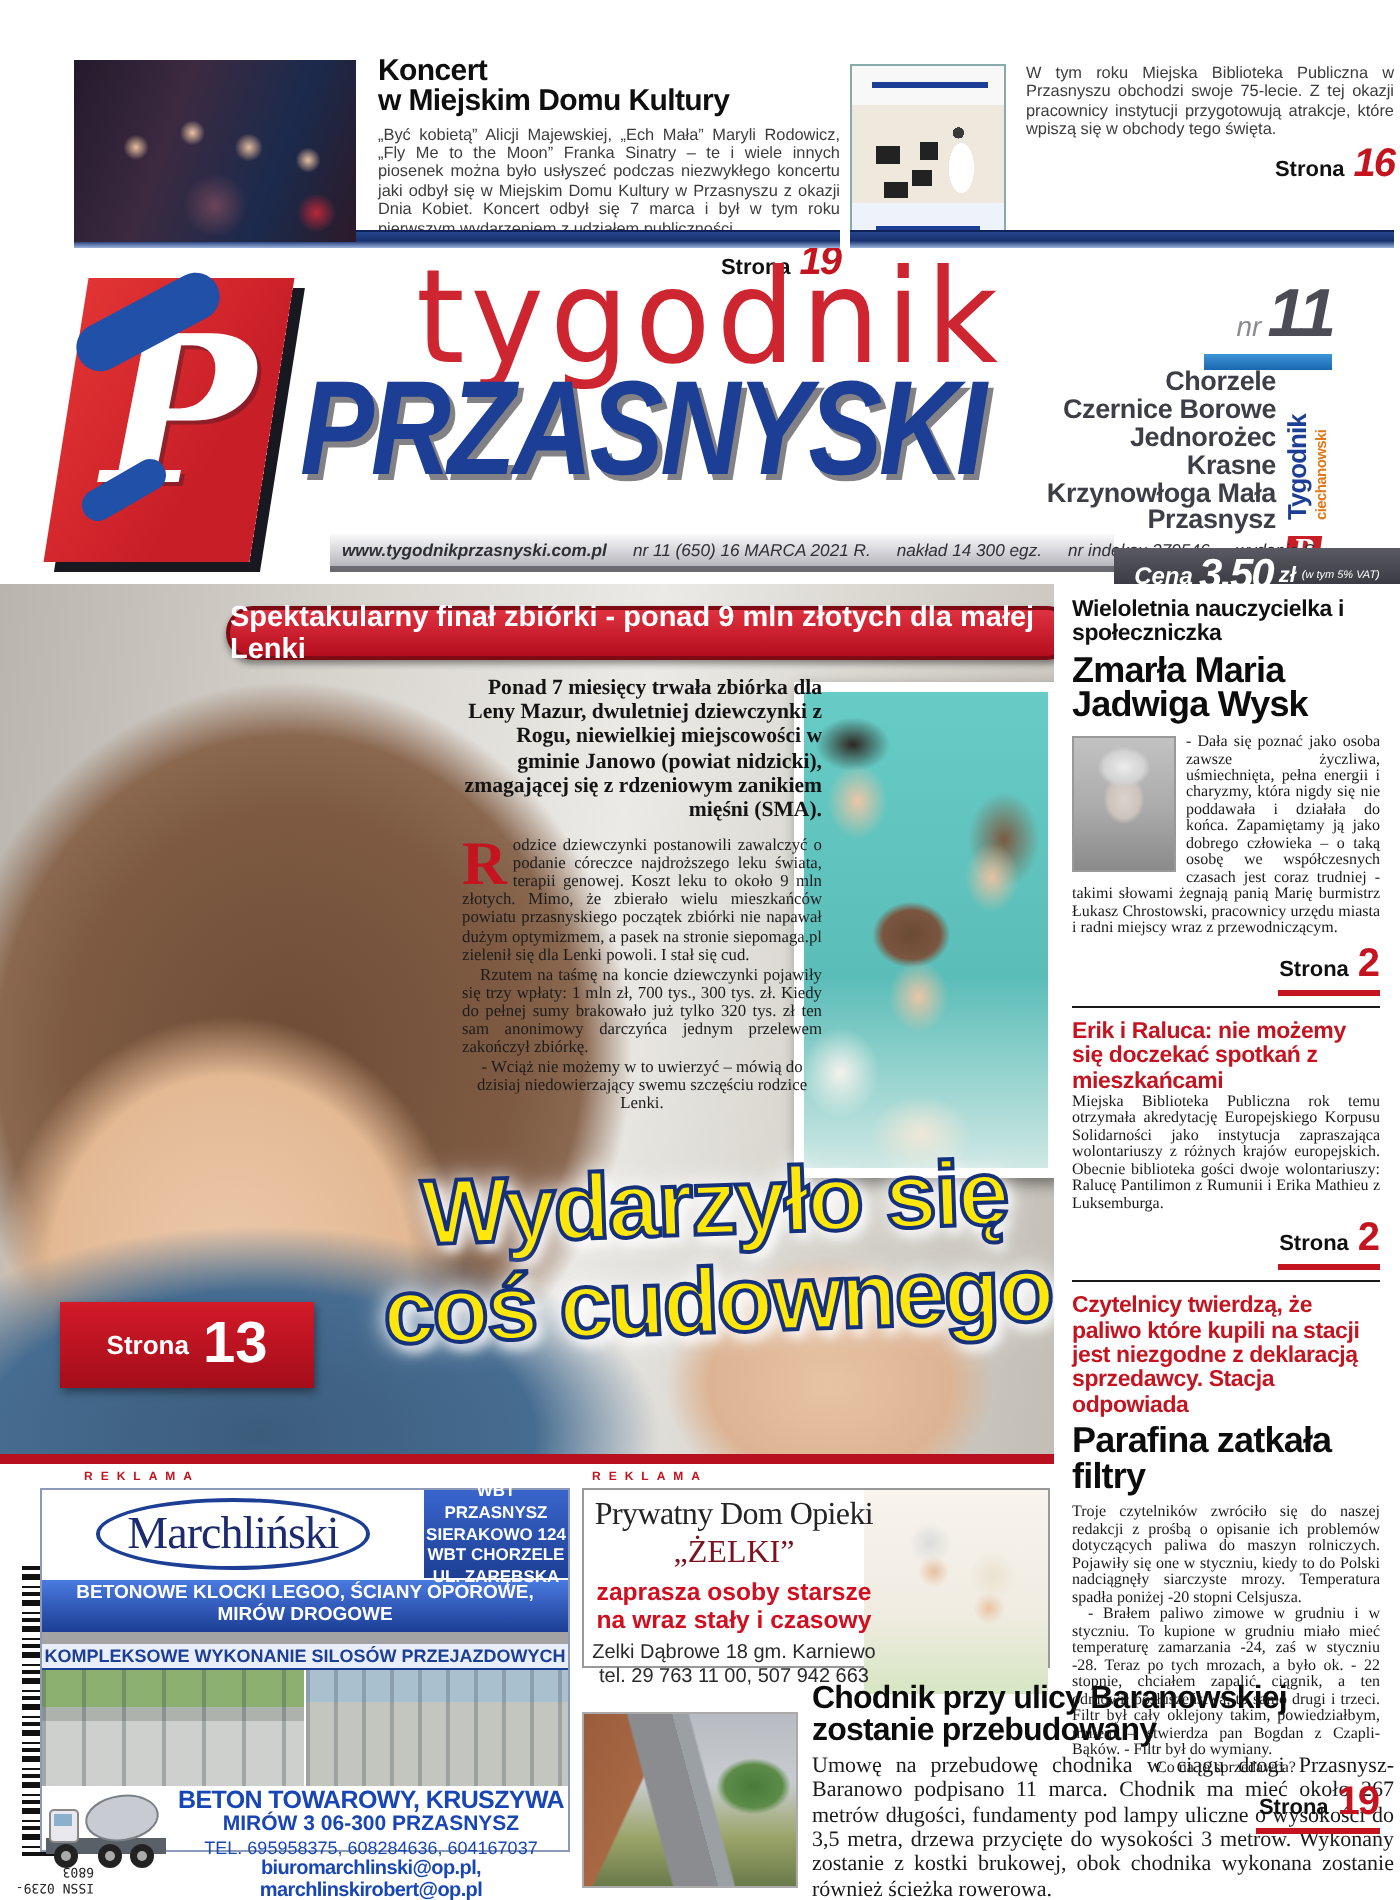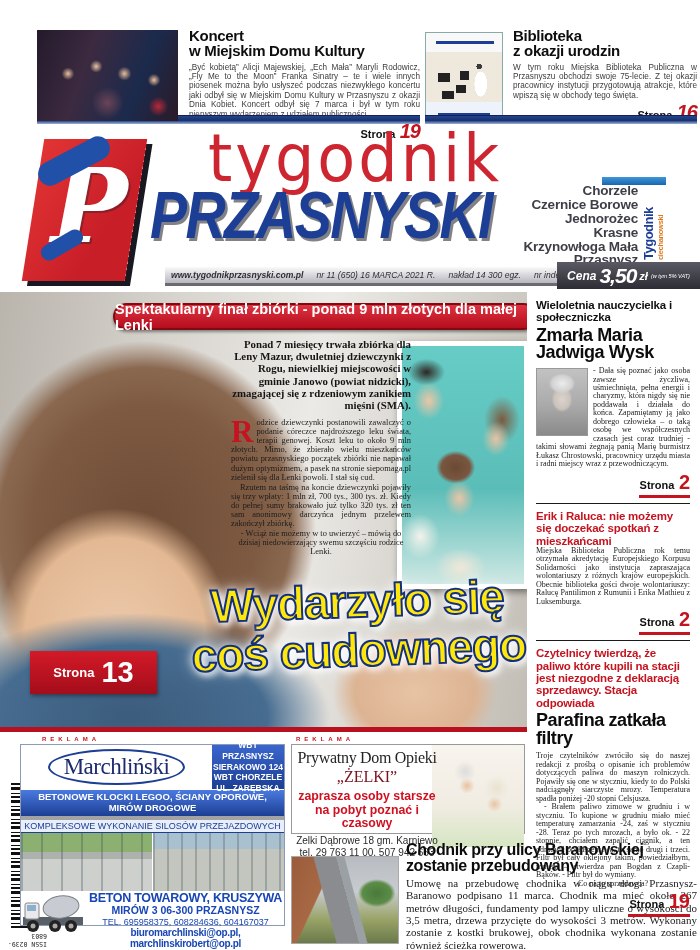--- a/index.html
+++ b/index.html
@@ -63,21 +63,21 @@
   .vert-logo { position:absolute; right:31px; top:182px; height:82px; width:28px; }
   .vert-logo .vt { writing-mode:vertical-rl; transform:rotate(180deg); display:inline-block; height:78px; }
   .vt-main { font-size:13px; font-weight:bold; color:#1c3e94; letter-spacing:-0.5px; }
   .vt-sub { font-size:7.5px; font-weight:bold; color:#e07818; letter-spacing:-0.3px; }
   .vert-logo .mini-p { position:absolute; left:2px; bottom:-20px; width:17px; height:16px; background:#c81e28; transform:skewX(-8deg);
       color:#fff; font-family:"DejaVu Serif", serif; font-weight:bold; font-size:13px; line-height:15px; text-align:center; }
   .info-strip { position:absolute; left:165px; top:267px; width:392px; height:19px;
       background:linear-gradient(#fafafa,#b6b6be); border-bottom:3px solid #6a6a72;
       display:flex; align-items:center; gap:13px; padding:0 6px; font-style:italic; font-size:8.6px; color:#2e2e36; white-space:nowrap; }
   .info-strip .url { font-weight:bold; }
-  .cena-box { position:absolute; left:557px; top:262px; width:143px; height:27px;
+  .cena-box { position:absolute; left:557px; top:274px; width:143px; height:27px;
       background:linear-gradient(#5a5a64,#2c2c34); color:#fff; font-style:italic;
       display:flex; align-items:center; justify-content:center; gap:3px; }
   .cena-box .c1 { font-size:12px; font-weight:bold; }
   .cena-box .c2 { font-size:21px; font-weight:bold; letter-spacing:-1px; }
   .cena-box .c3 { font-size:11px; font-weight:bold; }
   .cena-box .c4 { font-size:5.5px; }
 
   
   .main-photo { position:absolute; left:0; top:292px; width:527px; height:440px;
       background:
@@ -160,22 +160,22 @@
 
   .march { position:absolute; left:20px; top:744px; width:265px; height:182px; border:1px solid #8a9ab8; background:#fff; }
   .march-head { display:flex; height:44px; }
   .march-oval { flex:1; display:flex; align-items:center; justify-content:center; }
   .march-oval span { display:inline-block; border:2px solid #1c3e94; border-radius:50%; padding:3px 14px;
       font-family:"Liberation Serif", serif; font-size:23px; color:#1c2a6e; letter-spacing:-0.5px; }
   .march-loc { width:72px; background:linear-gradient(#3a66cc,#1c3e94); color:#fff; font-size:8.5px; font-weight:bold;
       text-align:center; display:flex; flex-direction:column; justify-content:center; line-height:1.25; }
   .march-bar1 { background:linear-gradient(#4a7ae0,#1c3e94); color:#fff; font-weight:bold; font-size:9.5px;
       text-align:center; line-height:1.15; padding:2px 0; border-top:1px solid #fff; }
-  .march-bar2 { background:#e8eefb; color:#1c3e94; font-weight:normal; font-size:9px; text-align:center; padding:1px 0;
-      border-top:4px solid #a3a3a3; border-bottom:1px solid #1c3e94; }
+  .march-bar2 { background:#e8eefb; color:#1c3e94; font-weight:bold; font-size:9px; text-align:center; padding:1px 0;
+      border-top:6px solid #a3a3a3; border-bottom:1px solid #1c3e94; }
   .march-photos { display:flex; height:58px; }
   .march-ph { flex:1; }
   .mph1 { background:repeating-linear-gradient(90deg, rgba(60,70,80,.30) 0 2px, rgba(0,0,0,0) 2px 20px),
       linear-gradient(#8cb070 0 32%, #aeb2ac 32% 44%, #cdd0cd 44% 100%); }
   .mph2 { background:repeating-linear-gradient(90deg, rgba(60,70,80,.28) 0 2px, rgba(0,0,0,0) 2px 14px),
       linear-gradient(#a9c1cf 0 28%, #c2c6be 28% 100%); border-left:1px solid #fff; }
   .march-bottom { display:flex; align-items:flex-start; }
   .truck { width:66px; height:44px; flex:0 0 66px; }
   .march-txt { flex:1; text-align:center; color:#1846b4; line-height:1.12; }
   .mt1 { font-size:12.5px; font-weight:bold; letter-spacing:-0.3px; }
@@ -222,38 +222,40 @@
         <span class="lbl">Strona</span>
         <span class="num">19</span>
       </div>
     </div>
     <div class="bluebar"></div>
   </div>
 
   <div class="teaser teaser-right">
     <div class="library-poster"></div>
     <div class="teaser-content">
-      <h2><span>Biblioteka</span><br><span>z okazji urodzin</span></h2>
       <p>W tym roku Miejska Biblioteka Publiczna w Przasnyszu obchodzi swoje 75-lecie. Z tej okazji pracownicy instytucji przygotowują atrakcje, które wpiszą się w obchody tego święta.</p>
       <div class="page-ref">
         <span class="lbl">Strona</span>
         <span class="num">16</span>
       </div>
     </div>
     <div class="bluebar"></div>
   </div>
 
   <div class="logo">
     <div class="logo-red"></div>
     <div class="logo-p">P</div>
     <div class="logo-brush1"></div>
     <div class="logo-brush2"></div>
   </div>
   <div class="title-top">tygodnik</div>
   <div class="title-main">PRZASNYSKI</div>
+  <div class="nr-block">
+    <span class="nr-lbl">nr</span><span class="nr-val">11</span>
+  </div>
   <div class="nr-bar"></div>
   <ul class="communes">
     <li>Chorzele</li>
     <li>Czernice Borowe</li>
     <li>Jednorożec</li>
     <li>Krasne</li>
     <li>Krzynowłoga Mała</li>
     <li>Przasnysz</li>
   </ul>
   <div class="vert-logo">
@@ -392,21 +394,21 @@
       </div>
     </div>
   </div>
 
   <div class="zelki">
     <div class="zelki-photo"></div>
     <div class="zelki-txt">
       <div class="zk1">Prywatny Dom Opieki</div>
       <div class="zk2">„ŻELKI”</div>
       <div class="zk3">
-        <span>zaprasza osoby starsze</span><br><span>na pobyt poznać i czasowy</span>
+        <span>zaprasza osoby starsze</span><br><span>na wraz stały i czasowy</span>
       </div>
       <div class="zk4">
         <span>Zelki Dąbrowe 18 gm. Karniewo</span><br><span>tel. 29 763 11 00, 507 942 663</span>
       </div>
     </div>
   </div>
 
   <div class="chodnik-img"></div>
   <div class="chodnik">
     <h3>

